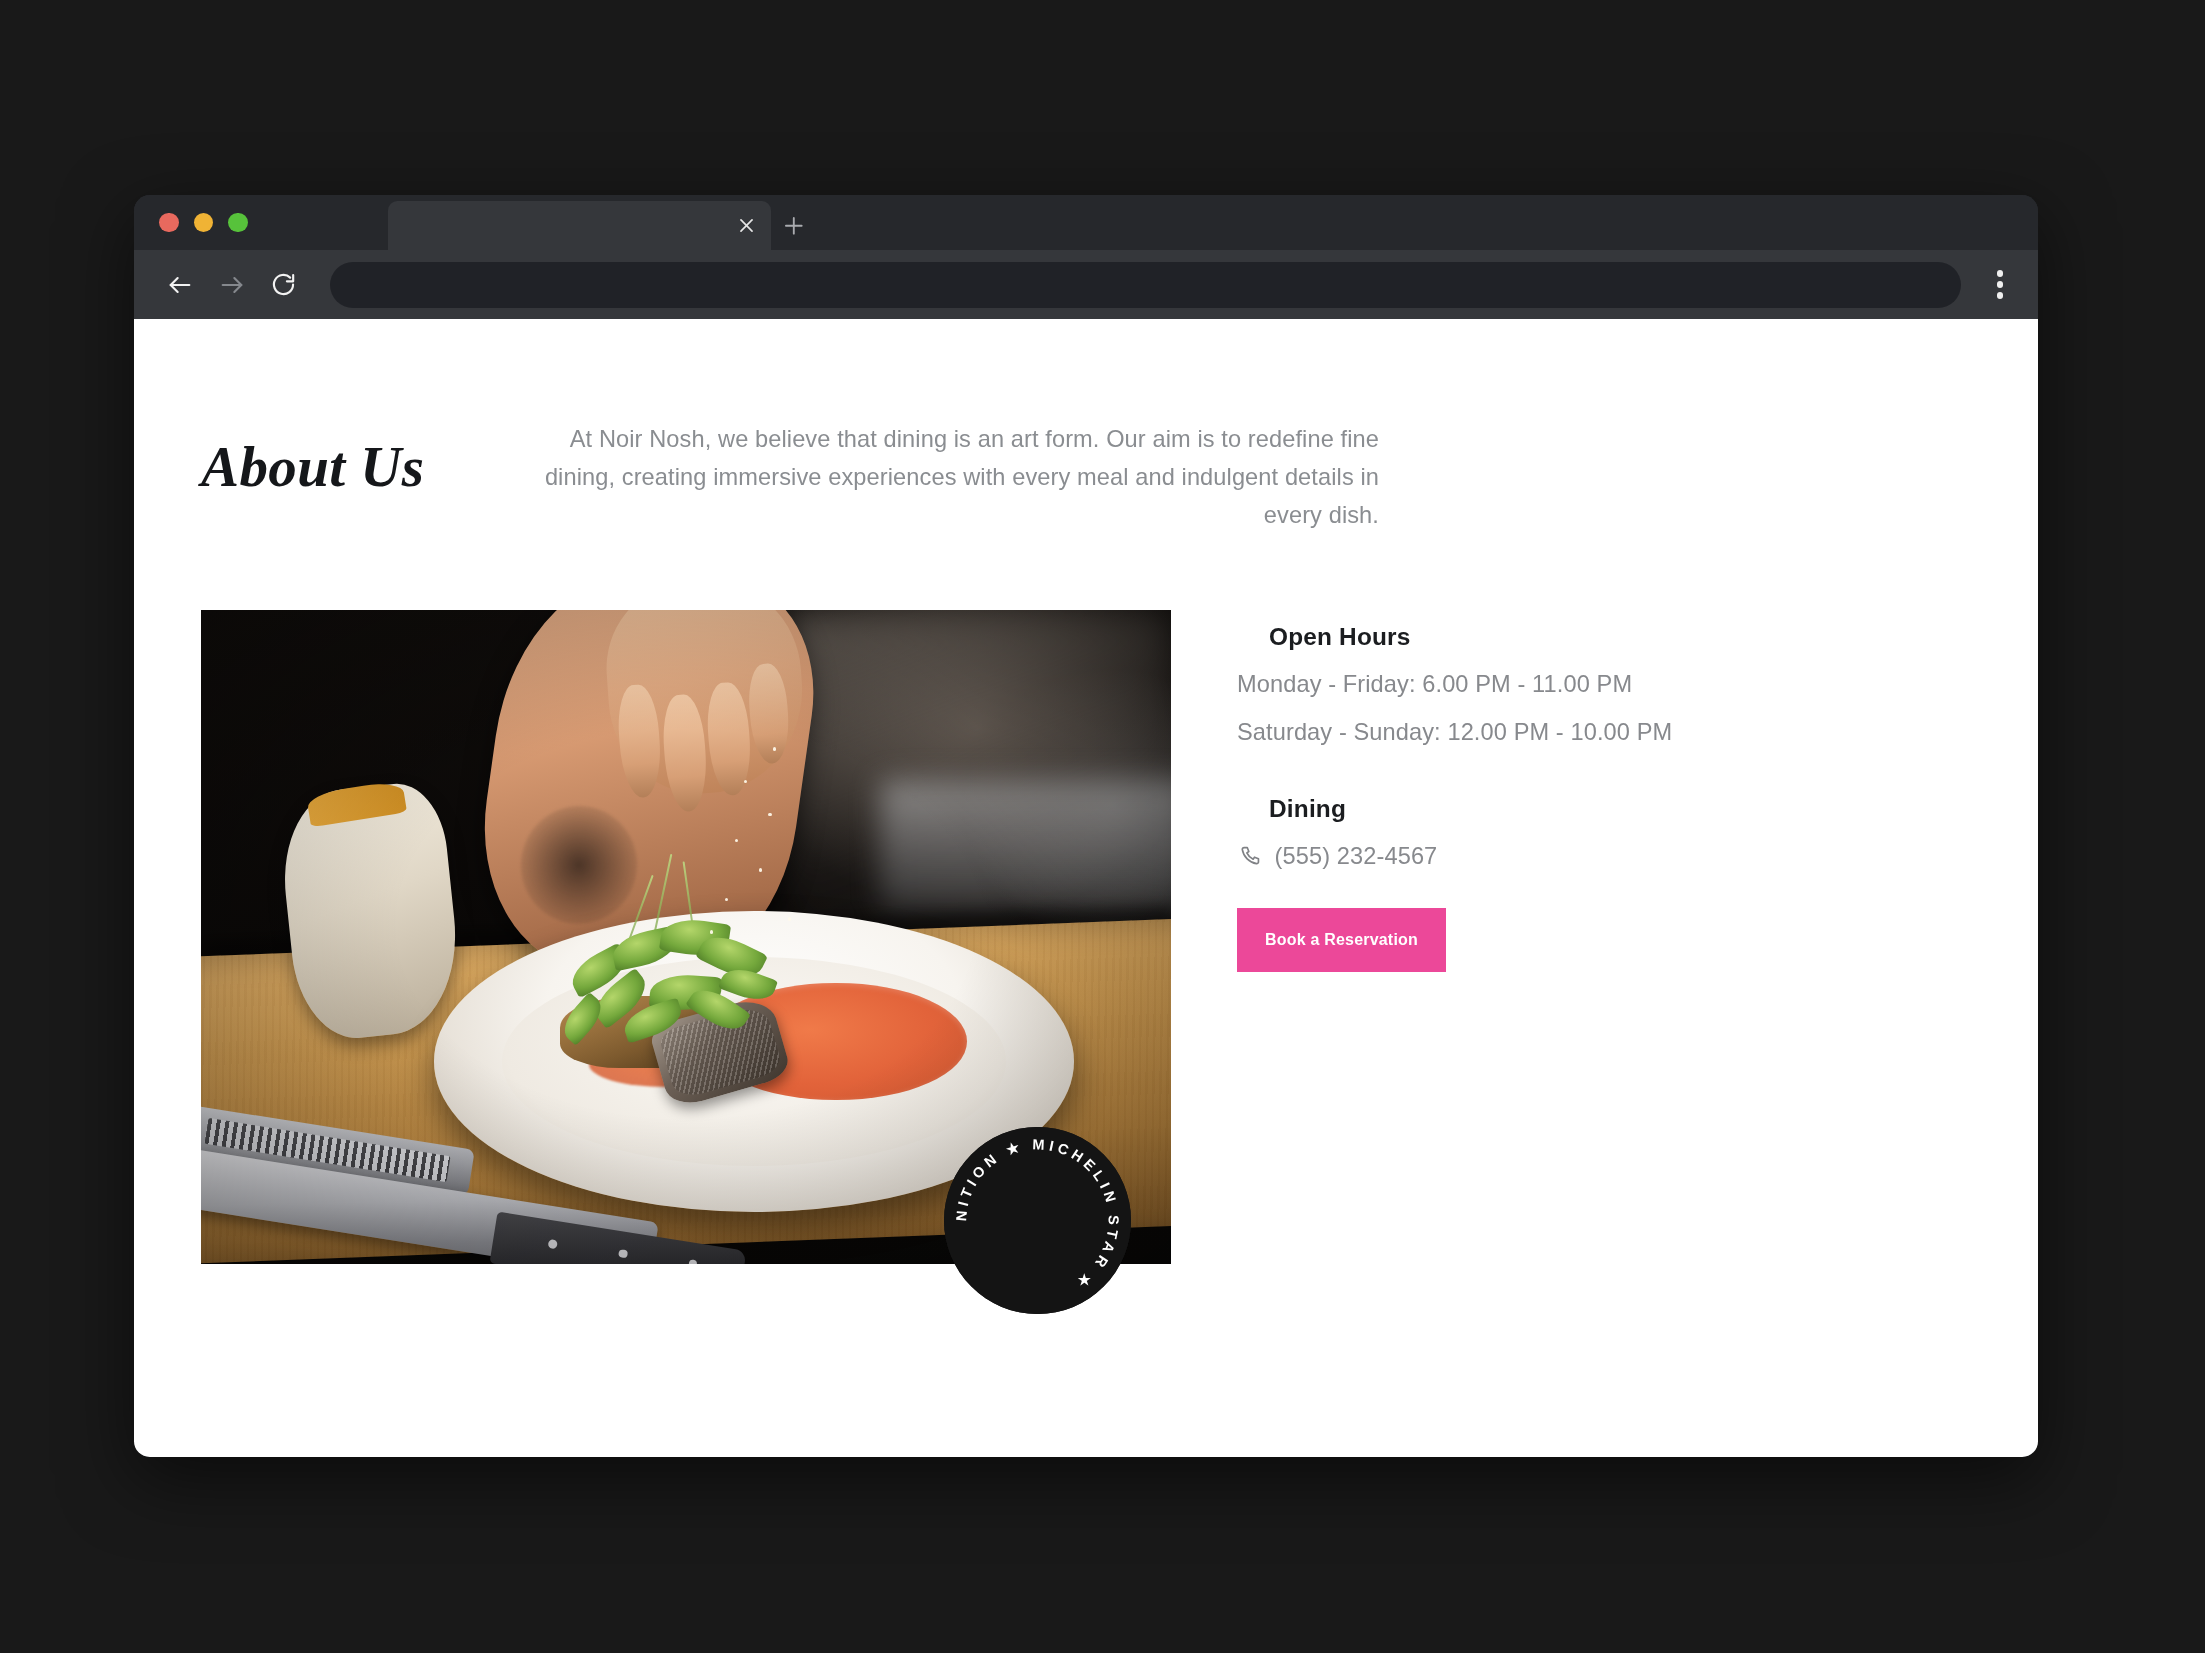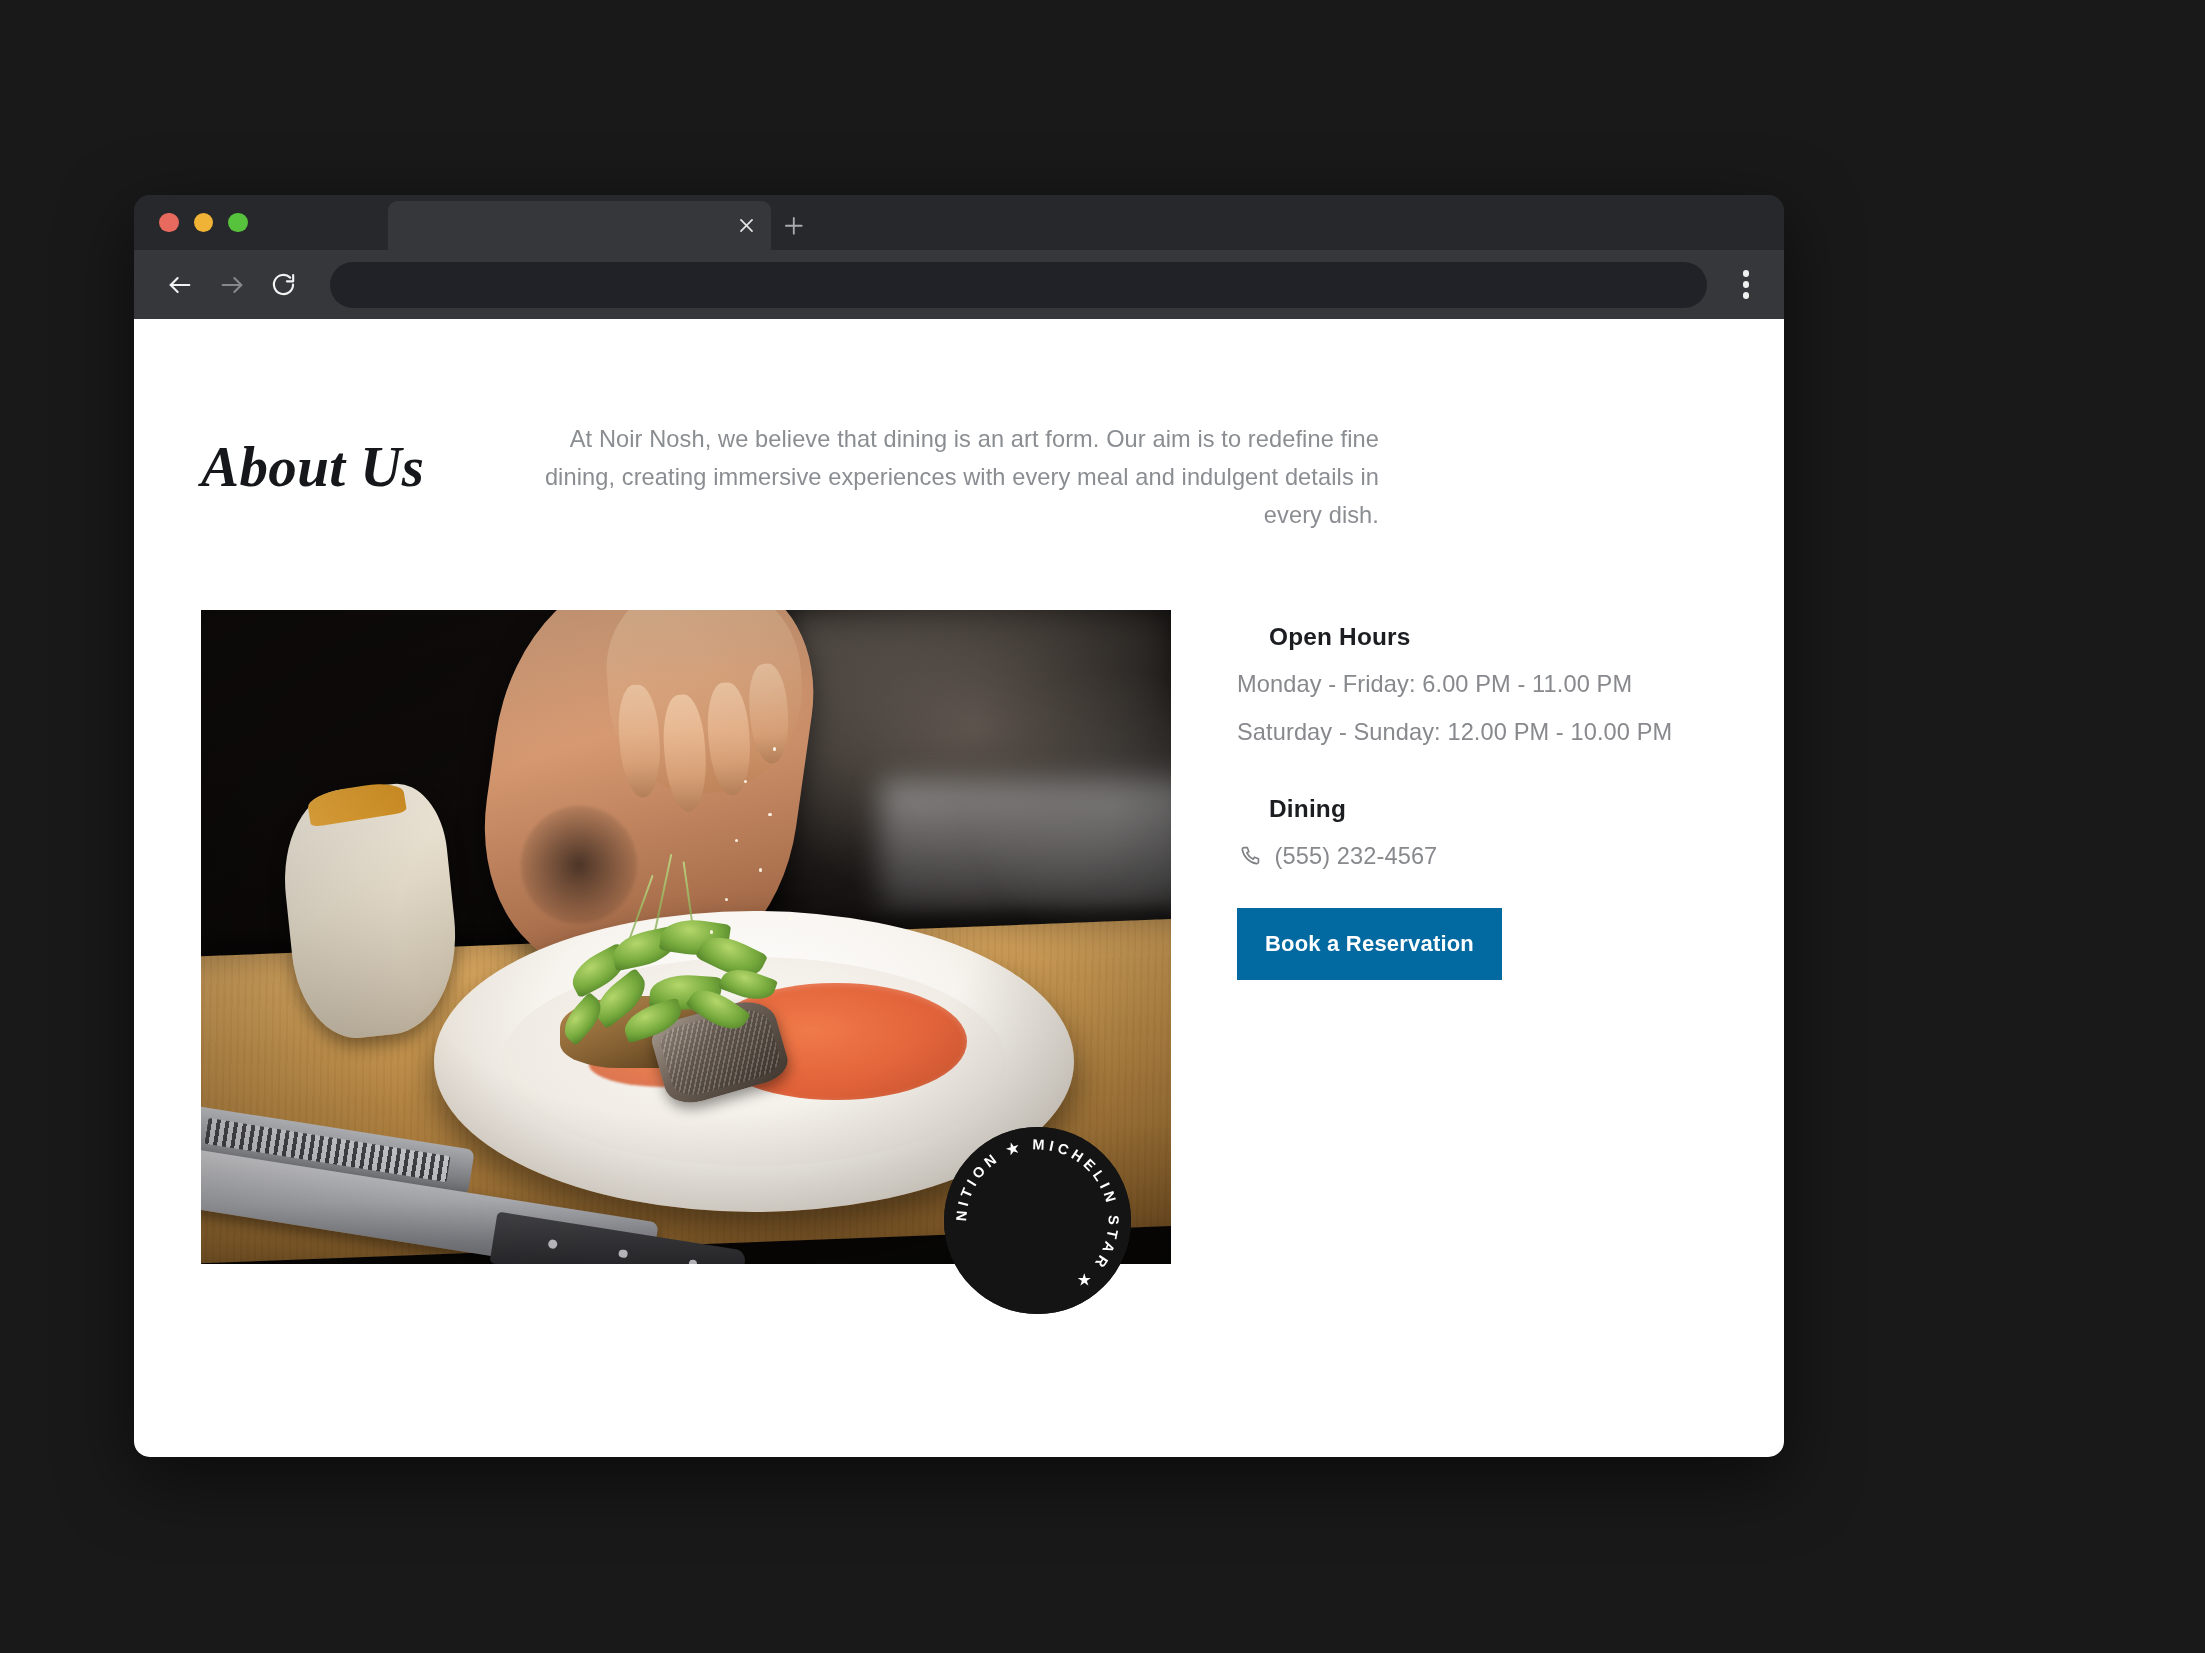--- a/index.html
+++ b/index.html
@@ -22,21 +22,21 @@
     position: absolute;
     inset: 0;
     background: #191919;
   }
 
   
   .browser-window {
     position: absolute;
     left: 134px;
     top: 195px;
-    width: 1650px;
+    width: 1904px;
     height: 1262px;
     border-radius: 15.8px;
     background: #26282c;
     box-shadow: 0 22px 71px rgba(0,0,0,0.55);
     overflow: hidden;
     display: flex;
     flex-direction: column;
   }
 
   
@@ -468,23 +468,23 @@
     width: 25px; height: 25px;
     flex: 0 0 25px;
     display: flex; align-items: center; justify-content: center;
     color: #7f8185;
   }
   .contact-icon svg { display: block; }
 
   .cta {
     display: inline-block;
     margin-top: 17.3px;
-    background: #0369a1;
+    background: #ec4899;
     color: #ffffff;
-    font-size: 22px;
+    font-size: 16px;
     font-weight: 700;
     letter-spacing: 0.2px;
     padding: 23px 28px;
     border: none;
     cursor: pointer;
     font-family: "Liberation Sans", sans-serif;
   }
 </style>
 </head>
 <body>

